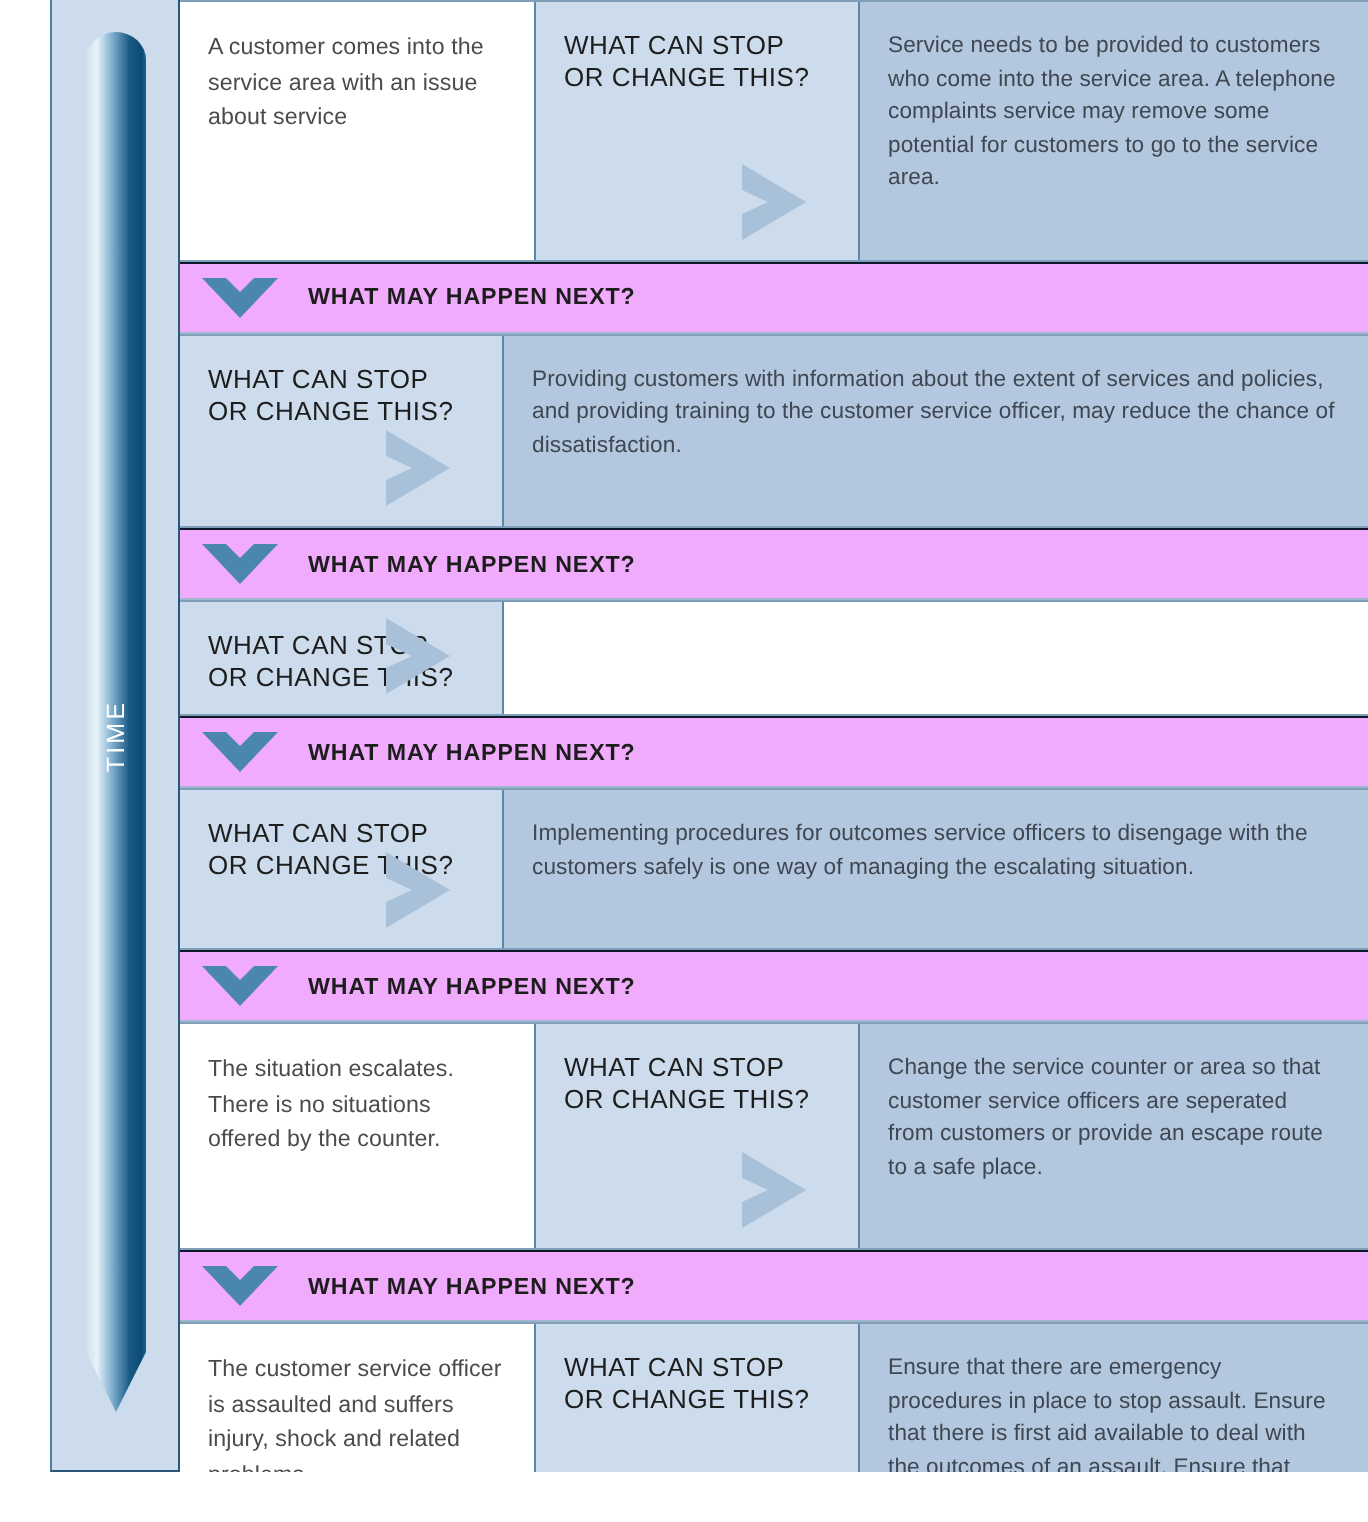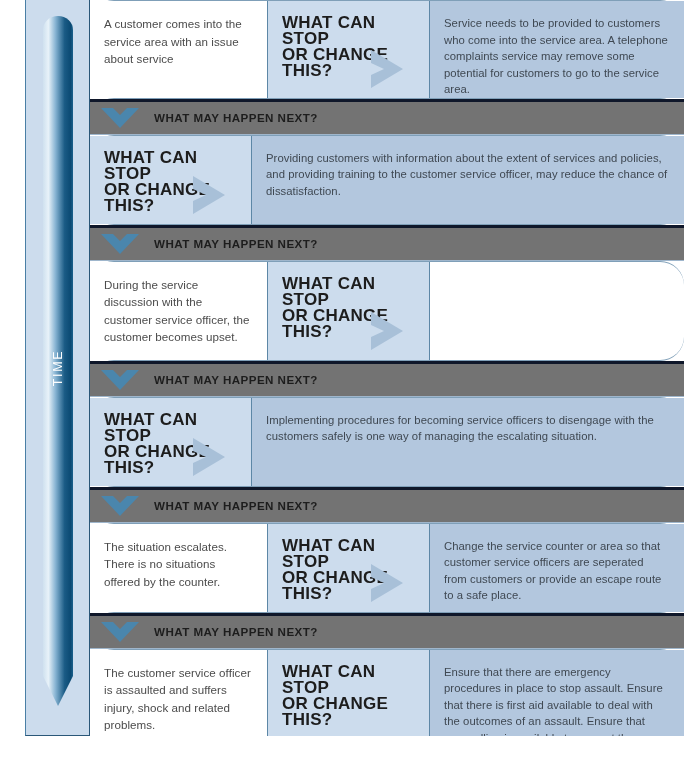--- a/index.html
+++ b/index.html
@@ -68,21 +68,20 @@
   }
 
   
   .step-row {
     display: flex;
     width: 594px;
     box-sizing: border-box;
     border-top: 1px solid #7f9fb8;
     border-bottom: 1px solid #7f9fb8;
     background: #ffffff;
-    border-radius: 24px;
   }
   .col-event {
     width: 178px;
     flex: 0 0 178px;
     box-sizing: border-box;
     background: #ffffff;
     border-right: 1px solid #5d87a6;
     padding: 14px 14px 14px 14px;
   }
   .col-prompt {
@@ -91,33 +90,33 @@
     box-sizing: border-box;
     background: #ccdced;
     border-right: 1px solid #5d87a6;
     padding: 14px 12px 10px 14px;
     position: relative;
   }
   .col-action {
     flex: 1 1 auto;
     box-sizing: border-box;
     background: #b3c7de;
-    padding: 14px 16px 0 14px;
+    padding: 14px 16px 32px 14px;
   }
 
   .event-text {
     font-size: 11.6px;
     line-height: 17.5px;
     color: #4b4b4b;
     letter-spacing: .05px;
   }
   .prompt-text {
-    font-size: 17px;
+    font-size: 13px;
     line-height: 16px;
-    font-weight: bold;
+    font-weight: normal;
     color: #1d1d1d;
     letter-spacing: .25px;
     margin: 0;
   }
   .action-text {
     font-size: 11.3px;
     line-height: 16.5px;
     color: #3f4852;
     letter-spacing: .05px;
   }
@@ -130,22 +129,22 @@
     height: 42px;
   }
 
   
   .connector-row {
     display: flex;
     align-items: center;
     width: 594px;
     height: 36px;
     box-sizing: border-box;
-    background: #737373;
-    border-top: 3px solid #0f172a;
+    background: #f0abfc;
+    border-top: 1px solid #0f172a;
     border-bottom: 1px solid #9fb6cc;
     padding-left: 10px;
   }
   .arrow-down {
     width: 40px;
     height: 22px;
     flex: 0 0 40px;
     margin-right: 14px;
   }
   .connector-text {
@@ -228,49 +227,46 @@
     </div>
 
     <div class="connector-row">
       <svg class="arrow-down" viewBox="0 0 40 22" xmlns="http://www.w3.org/2000/svg">
         <path d="M1,1 L20,21 L39,1 L27,1 L20,8 L13,1 Z" fill="#4a86ad"></path>
       </svg>
       <span class="connector-text">WHAT MAY HAPPEN NEXT?</span>
     </div>
 
     <div class="step-row">
-      <div class="col-event">
-        <div class="event-text">During the service discussion with the customer service officer, the customer becomes upset.</div>
-      </div>
-      <div class="col-prompt">
-        <p class="prompt-text">WHAT CAN STOP</p>
-        <p class="prompt-text">OR CHANGE THIS?</p>
-        <svg class="arrow-right" viewBox="0 0 40 42" xmlns="http://www.w3.org/2000/svg">
-          <path d="M4,2 L36,21 L4,40 L4,27 L17,21 L4,15 Z" fill="#a8c0d8"></path>
-        </svg>
-      </div>
-    </div>
-
-    <div class="connector-row">
-      <svg class="arrow-down" viewBox="0 0 40 22" xmlns="http://www.w3.org/2000/svg">
-        <path d="M1,1 L20,21 L39,1 L27,1 L20,8 L13,1 Z" fill="#4a86ad"></path>
-      </svg>
-      <span class="connector-text">WHAT MAY HAPPEN NEXT?</span>
-    </div>
-
-    <div class="step-row">
-      <div class="col-prompt">
-        <p class="prompt-text">WHAT CAN STOP</p>
-        <p class="prompt-text">OR CHANGE THIS?</p>
-        <svg class="arrow-right" viewBox="0 0 40 42" xmlns="http://www.w3.org/2000/svg">
-          <path d="M4,2 L36,21 L4,40 L4,27 L17,21 L4,15 Z" fill="#a8c0d8"></path>
-        </svg>
-      </div>
-      <div class="col-action">
-        <div class="action-text">Implementing procedures for becoming service officers to disengage with the customers safely is one way of managing the escalating situation.</div>
+      <div class="col-prompt">
+        <p class="prompt-text">WHAT CAN STOP</p>
+        <p class="prompt-text">OR CHANGE THIS?</p>
+        <svg class="arrow-right" viewBox="0 0 40 42" xmlns="http://www.w3.org/2000/svg">
+          <path d="M4,2 L36,21 L4,40 L4,27 L17,21 L4,15 Z" fill="#a8c0d8"></path>
+        </svg>
+      </div>
+    </div>
+
+    <div class="connector-row">
+      <svg class="arrow-down" viewBox="0 0 40 22" xmlns="http://www.w3.org/2000/svg">
+        <path d="M1,1 L20,21 L39,1 L27,1 L20,8 L13,1 Z" fill="#4a86ad"></path>
+      </svg>
+      <span class="connector-text">WHAT MAY HAPPEN NEXT?</span>
+    </div>
+
+    <div class="step-row">
+      <div class="col-prompt">
+        <p class="prompt-text">WHAT CAN STOP</p>
+        <p class="prompt-text">OR CHANGE THIS?</p>
+        <svg class="arrow-right" viewBox="0 0 40 42" xmlns="http://www.w3.org/2000/svg">
+          <path d="M4,2 L36,21 L4,40 L4,27 L17,21 L4,15 Z" fill="#a8c0d8"></path>
+        </svg>
+      </div>
+      <div class="col-action">
+        <div class="action-text">Implementing procedures for outcomes service officers to disengage with the customers safely is one way of managing the escalating situation.</div>
       </div>
     </div>
 
     <div class="connector-row">
       <svg class="arrow-down" viewBox="0 0 40 22" xmlns="http://www.w3.org/2000/svg">
         <path d="M1,1 L20,21 L39,1 L27,1 L20,8 L13,1 Z" fill="#4a86ad"></path>
       </svg>
       <span class="connector-text">WHAT MAY HAPPEN NEXT?</span>
     </div>
 

